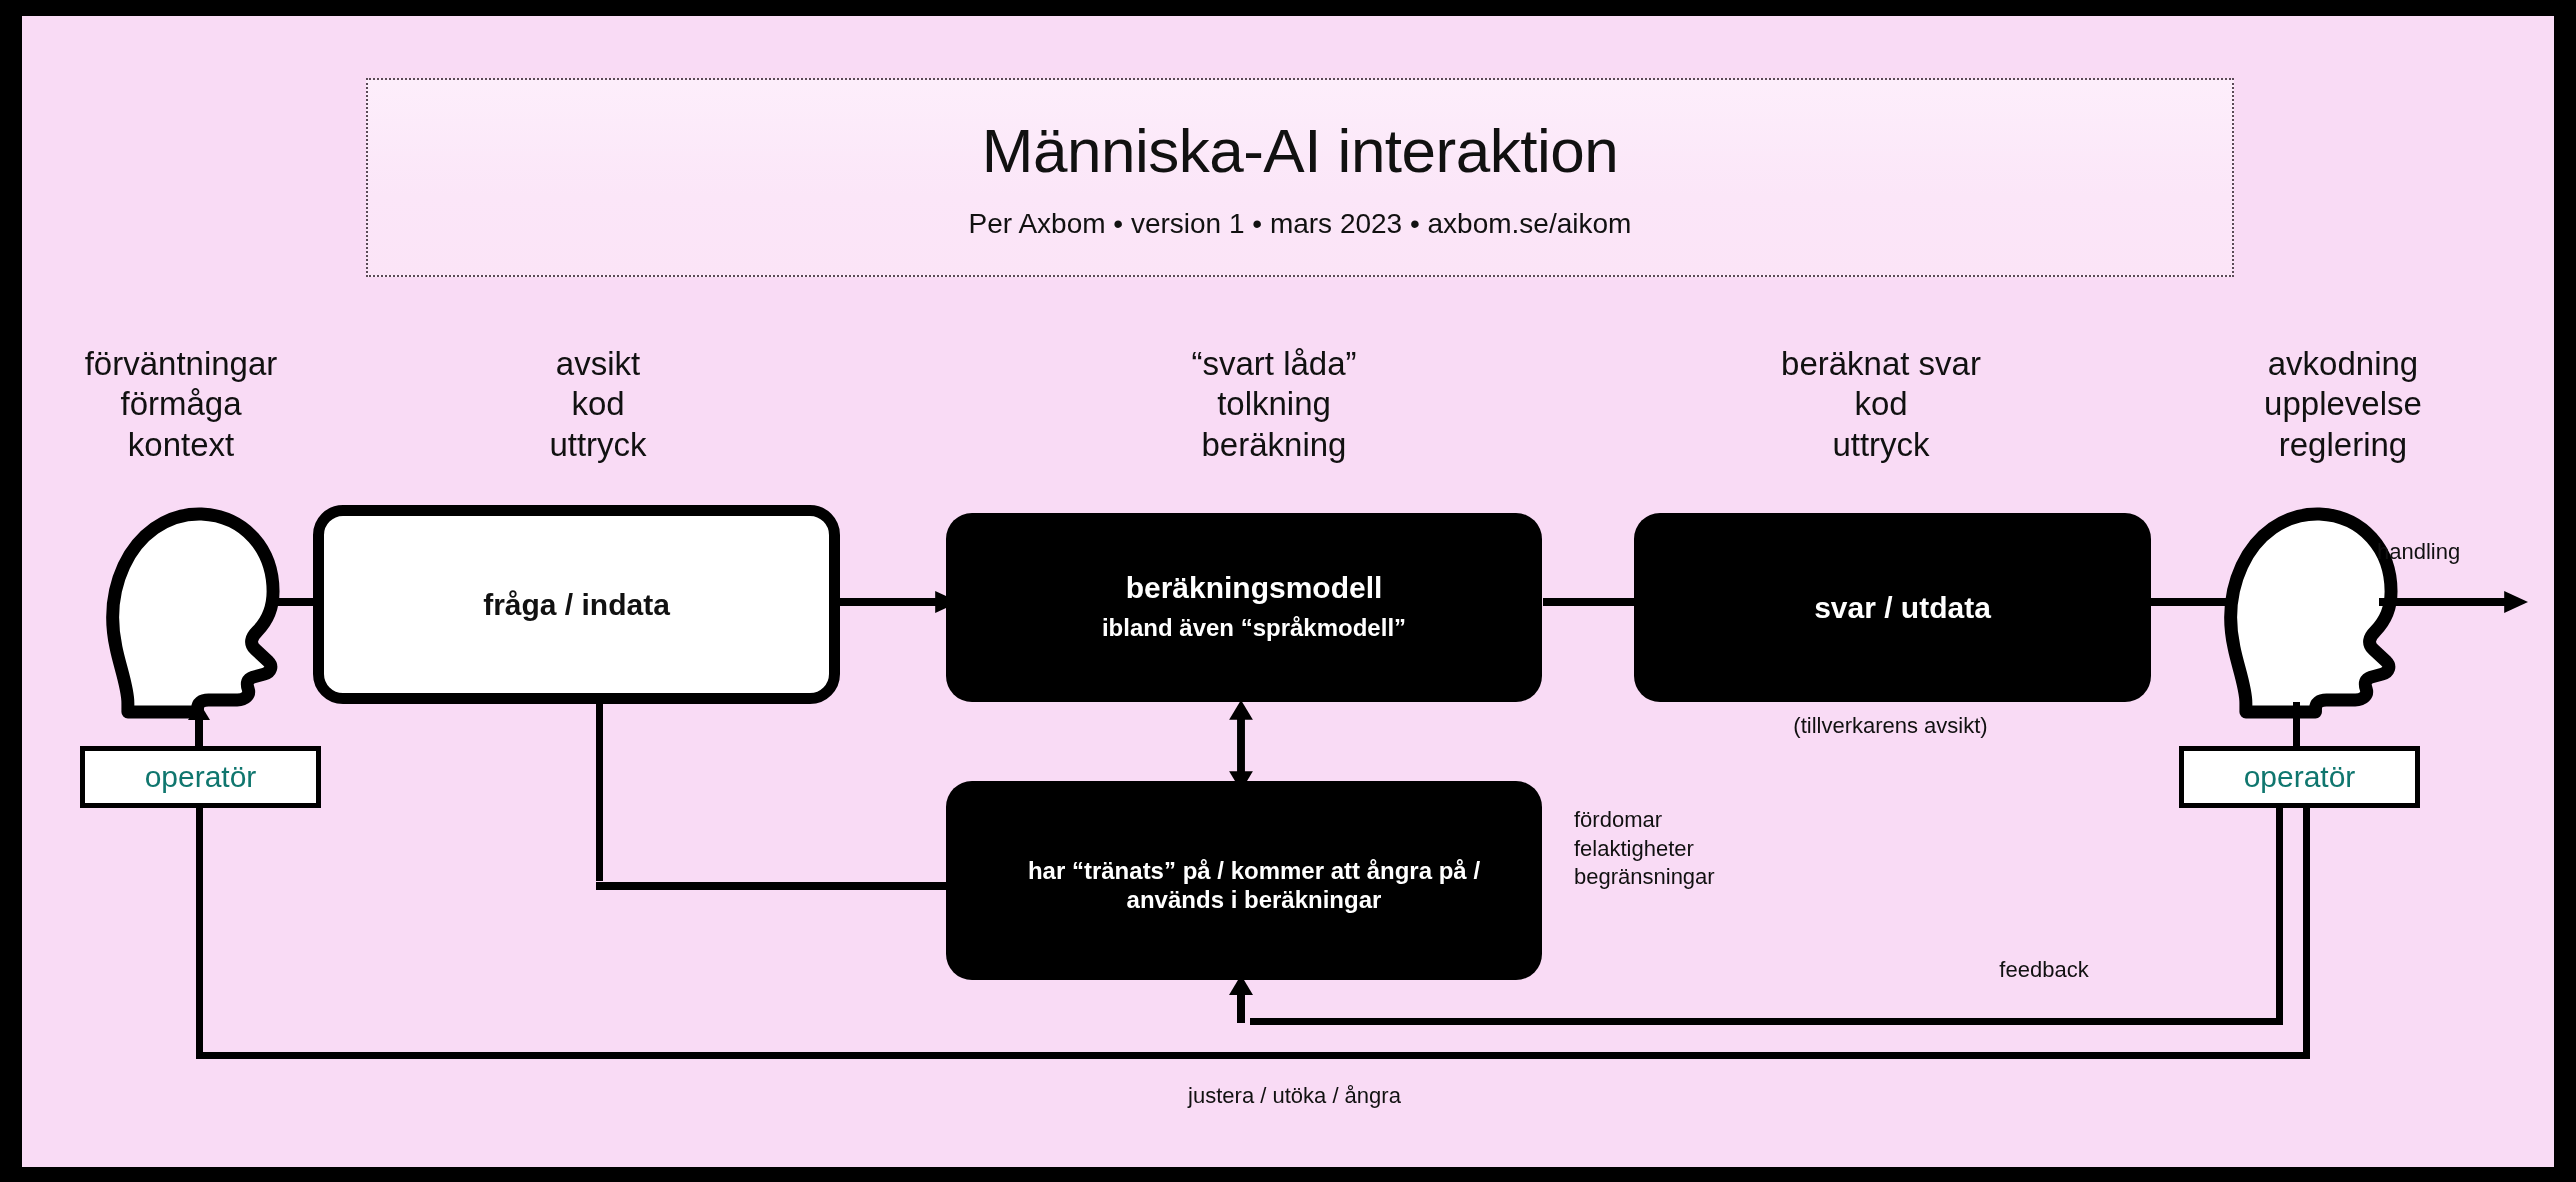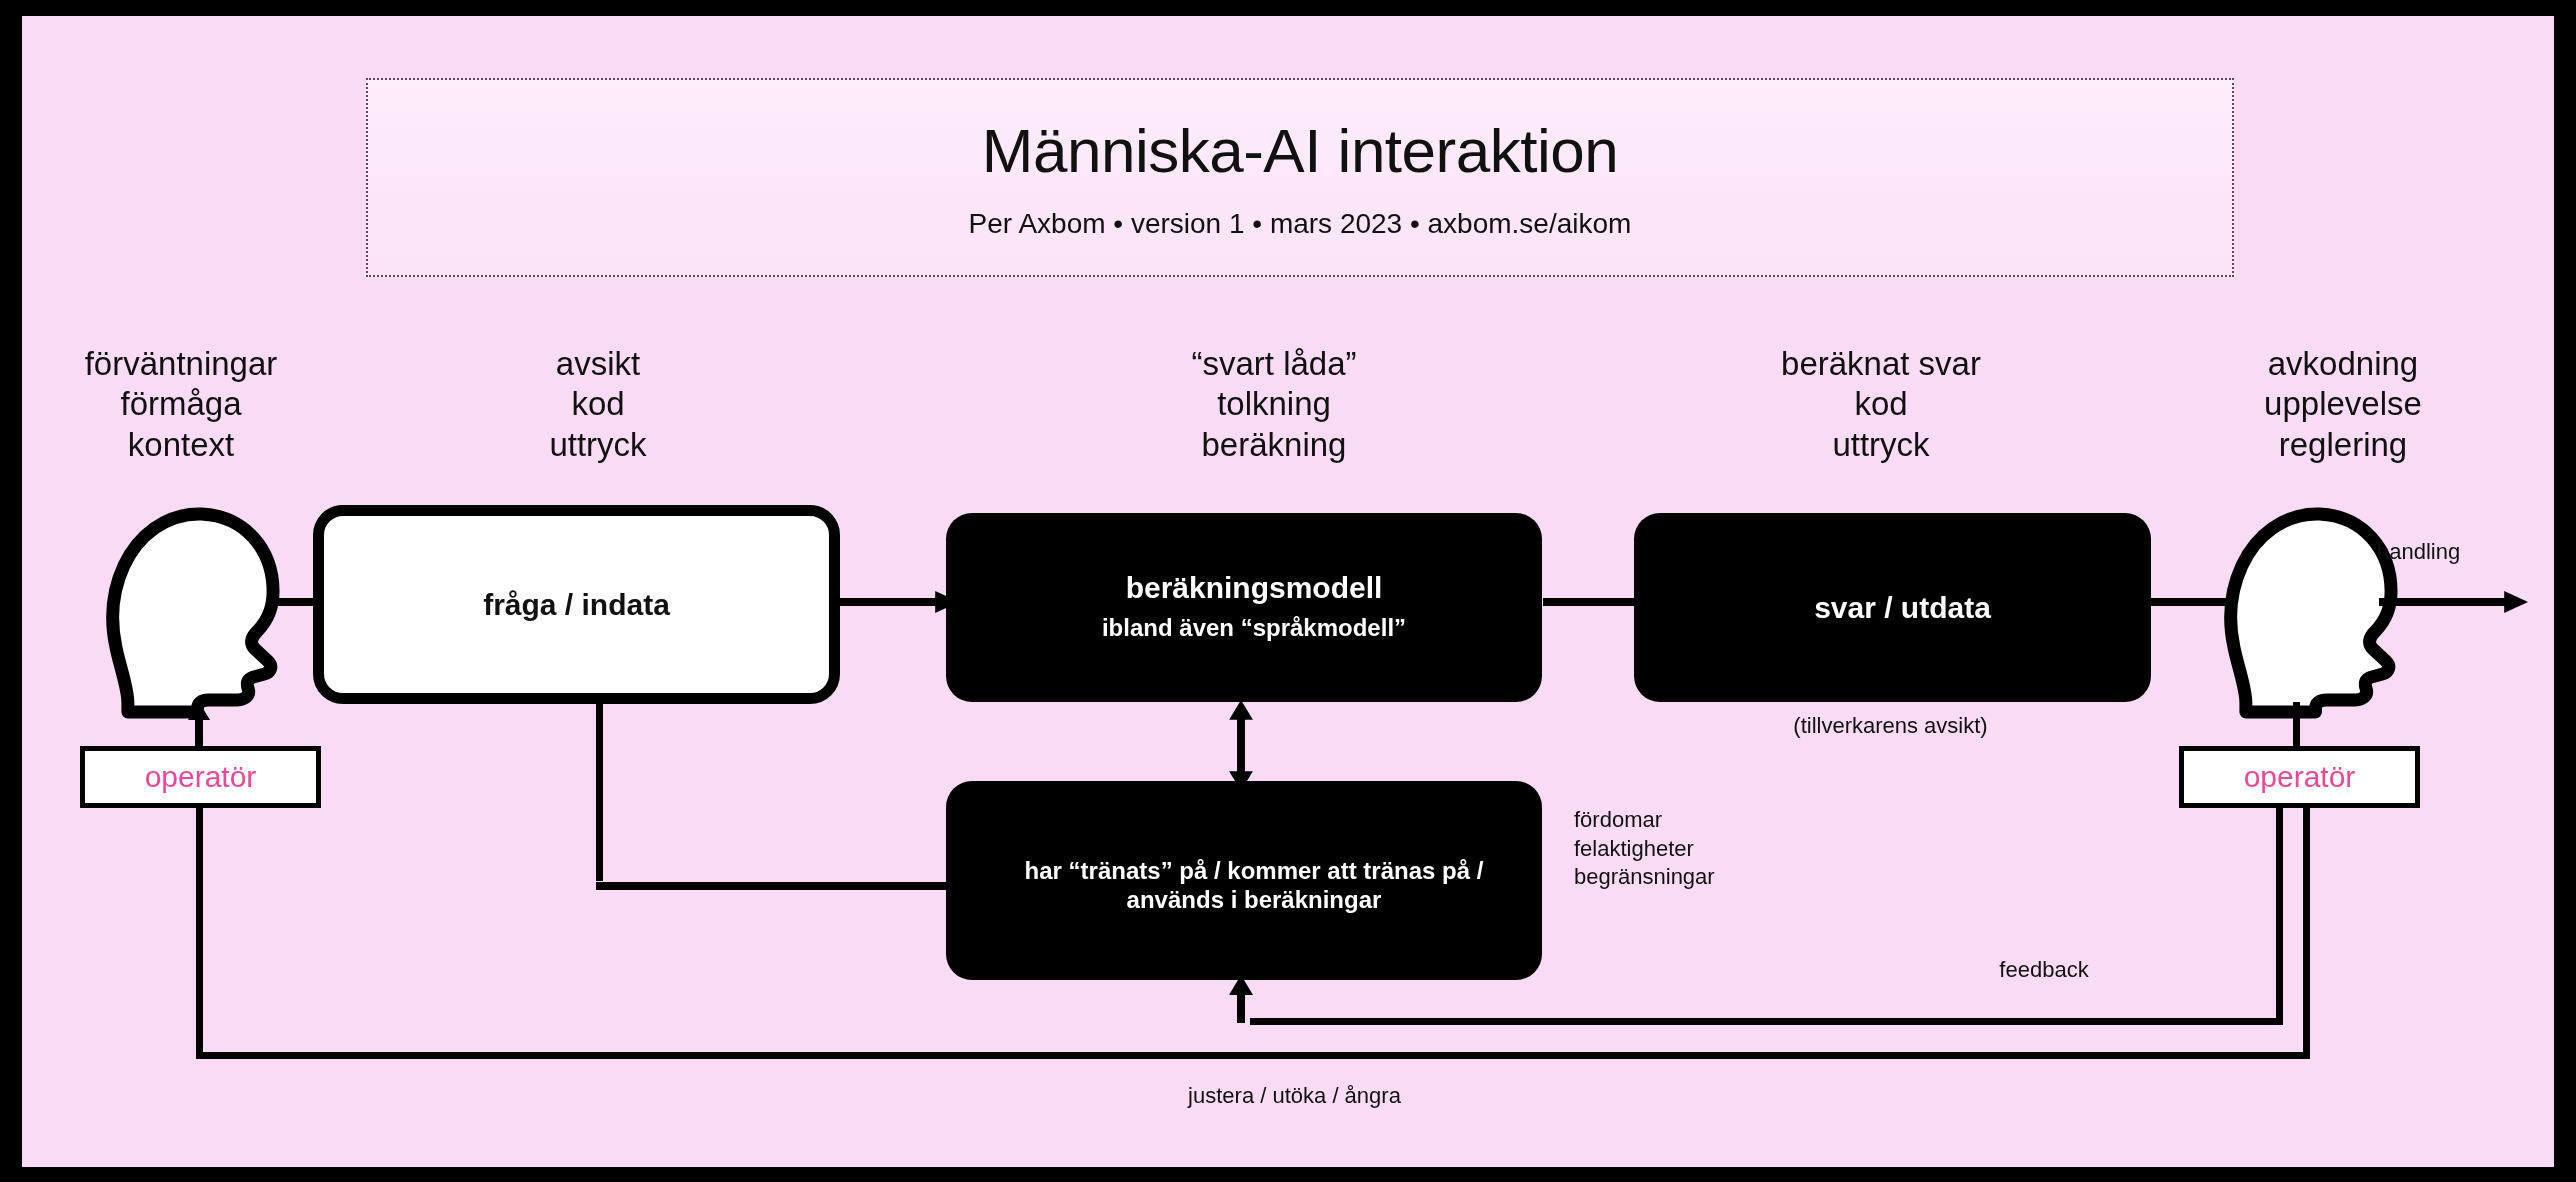--- a/index.html
+++ b/index.html
@@ -16,21 +16,21 @@
   #title{font-size:62px;color:#111;letter-spacing:-0.5px;}
   #subtitle{font-size:28px;color:#111;margin-top:22px;}
   
   .box{box-sizing:border-box;display:flex;flex-direction:column;align-items:center;justify-content:center;text-align:center;}
   .boxwhite{background:#fff;border:11px solid #000;border-radius:30px;}
   .boxblack{background:#000;border-radius:26px;color:#fff;padding-left:20px;}
   .boxtitle{font-size:30px;font-weight:bold;line-height:1.05;}
   .boxsub{font-size:24px;font-weight:bold;line-height:1.2;margin-top:10px;}
   
   .opbox{background:#fff;border:5px solid #000;box-sizing:border-box;
-     display:flex;align-items:center;justify-content:center;font-size:30px;color:#ec4899;}
+     display:flex;align-items:center;justify-content:center;font-size:30px;color:#0f766e;}
   
   .hline{background:#000;height:7px;}
   .vline{background:#000;width:7px;}
   .note{font-size:22px;color:#111;line-height:1.3;}
   svg{display:block;overflow:visible;}
 </style>
 </head>
 <body>
 
 <div id="stage">
@@ -150,21 +150,21 @@
 
    <div class="abs" style="left:1205px;top:684px;width:28px;height:91px;">
      <svg width="28" height="91" viewBox="0 0 28 92">
        <line x1="14" y1="14" x2="14" y2="78" stroke="#000" stroke-width="8"></line>
        <polygon points="2,20 14,0 26,20" fill="#000"></polygon>
        <polygon points="2,72 14,92 26,72" fill="#000"></polygon>
      </svg>
    </div>
 
    <div class="abs box boxblack" style="left:924px;top:765px;width:596px;height:199px;">
-     <div class="boxsub" style="white-space:pre-line;">har “tränats” på / kommer att tränas på /
+     <div class="boxsub" style="white-space:pre-line;">har “tränats” på / kommer att ångra på /
 används i beräkningar</div>
    </div>
 
    <div class="abs note" style="left:1552px;top:790px;width:427px;text-align:left;white-space:pre-line;">fördomar
 felaktigheter
 begränsningar</div>
 
    <div class="abs opbox" style="left:2157px;top:730px;width:241px;height:62px;">
      <span>operatör</span>
    </div>

